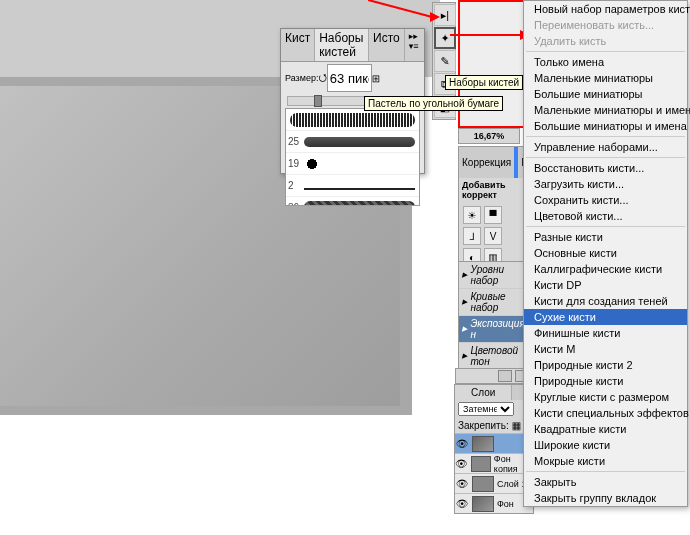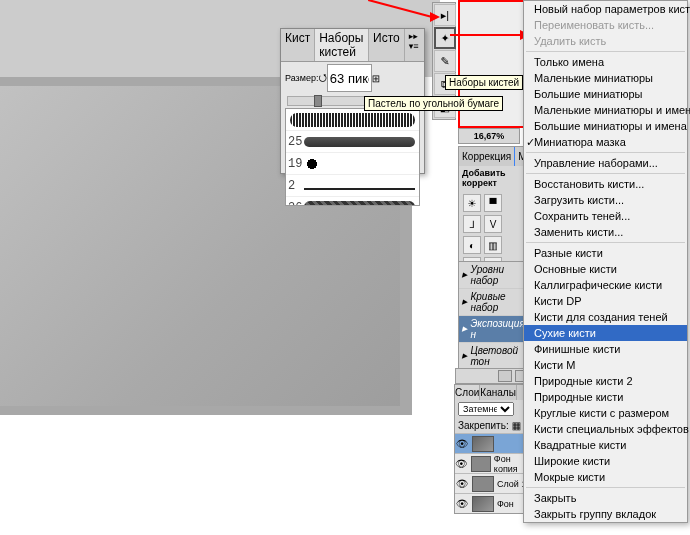--- a/index.html
+++ b/index.html
@@ -12,51 +12,51 @@
 .panel-tab{padding:2px 4px;font-size:12px;border-right:1px solid #aaa;cursor:pointer;}
 .panel-tab.active{background:#e6e6e6;}
 .panel-arrows{margin-left:auto;padding:2px 4px;font-size:9px;}
 .size-row{display:flex;align-items:center;padding:2px 4px;}
 .size-row label{font-size:9px;}
 .size-input{width:45px;height:28px;font-size:13px;text-align:right;padding:0 2px;border:1px solid #999;}
 .slider-bar{height:10px;margin:2px 6px;background:#d8d8d8;border:1px solid #aaa;position:relative;}
 .slider-thumb{position:absolute;left:20%;top:-2px;width:8px;height:12px;background:#888;border:1px solid #555;}
 .brush-list{margin:2px 4px;height:98px;background:#fff;border:1px solid #999;overflow:hidden;}
 .brush-row{display:flex;align-items:center;height:22px;border-bottom:1px solid #eee;padding:0 2px;}
-.brush-num{width:14px;font-size:12px;color:#444;font-family:Liberation Mono, monospace;}
+.brush-num{width:14px;font-size:10px;color:#444;}
 .brush-stroke{flex:1;height:14px;margin:0 2px;}
 .stroke-1{background:repeating-linear-gradient(90deg,#222 0 2px,transparent 2px 3px);border-radius:7px;}
 .stroke-2{background:linear-gradient(#555,#333);border-radius:7px;height:10px;}
 .stroke-3{background:radial-gradient(circle at 8px 50%,#000 5px,transparent 5px);}
 .stroke-4{border-top:2px solid #222;margin-top:6px;height:2px;}
 .stroke-5{background:repeating-linear-gradient(45deg,#333 0 3px,#666 3px 6px);border-radius:6px;}
 .tooltip-y{position:absolute;left:364px;top:96px;background:#ffffe1;border:1px solid #000;padding:1px 3px;font-size:10px;white-space:nowrap;z-index:7;}
 .tooltip-b{position:absolute;left:445px;top:75px;background:#ffffe1;border:1px solid #000;padding:1px 3px;font-size:10px;white-space:nowrap;z-index:7;}
 .arrow-red-top{position:absolute;left:345px;top:0;width:100px;height:20px;z-index:6;}
 .arrow-red-top::after{content:'';position:absolute;right:8px;top:8px;width:70px;height:2px;background:red;transform:rotate(15deg);}
 .arrow-red-top::before{content:'';position:absolute;right:0;top:12px;border:5px solid transparent;border-left:10px solid red;}
 .arrow-red-mid{position:absolute;left:450px;top:34px;width:75px;height:2px;background:red;z-index:6;}
 .arrow-red-mid::after{content:'';position:absolute;right:-10px;top:-4px;border:5px solid transparent;border-left:10px solid red;}
 .tool-col{position:absolute;left:432px;top:2px;width:24px;background:#d8d8d8;border:1px solid #999;}
 .tool-btn{width:22px;height:22px;border:1px solid #bbb;background:#e0e0e0;display:flex;align-items:center;justify-content:center;font-size:11px;margin:1px;cursor:pointer;}
 .tool-btn.boxed{border:2px solid #555;}
 .red-frame{position:absolute;left:458px;top:0;width:74px;height:128px;border:2px solid red;background:#eee;z-index:2;}
 .zoom-bar{position:absolute;left:458px;top:128px;width:62px;height:16px;background:#d8d8d8;border:1px solid #999;font-size:9px;display:flex;align-items:center;justify-content:center;z-index:2;font-weight:bold;}
 .corr-panel{position:absolute;left:458px;top:146px;width:68px;background:#d8d8d8;border:1px solid #999;z-index:2;}
 .corr-tabs{display:flex;background:#ccc;font-size:9px;}
-.corr-tab{padding:4px 3px;border-right:1px solid #3b82f6;}
+.corr-tab{padding:10px 3px;border-right:4px solid #3b82f6;}
 .corr-add{font-size:9px;padding:2px 3px;font-weight:bold;}
 .icon-grid{padding:4px;display:flex;flex-wrap:wrap;gap:3px;}
 .icon-sq{width:18px;height:18px;background:#eee;border:1px solid #aaa;display:flex;align-items:center;justify-content:center;font-size:10px;}
 .adj-list{position:absolute;left:458px;top:261px;width:68px;background:#d8d8d8;border:1px solid #999;z-index:2;font-style:italic;}
 .adj-item{display:flex;align-items:center;padding:2px 3px;font-size:9px;gap:3px;border-bottom:1px solid #ccc;}
 .adj-item .tri{font-size:7px;}
 .layers-panel{position:absolute;left:454px;top:384px;width:80px;background:#d8d8d8;border:1px solid #999;z-index:2;}
 .lp-tabs{display:flex;background:#ccc;font-size:9px;}
-.lp-tab{padding:2px 0;border-right:1px solid #aaa;}
+.lp-tab{padding:2px 16px;border-right:1px solid #aaa;}
 .lp-tab.active{background:#d8d8d8;}
 .lp-row{display:flex;align-items:center;padding:2px 3px;font-size:9px;gap:3px;}
 .lp-row select{font-size:9px;width:56px;height:14px;}
 .layer-row{display:flex;align-items:center;background:#e8e8e8;border-top:1px solid #bbb;height:20px;}
 .layer-row.sel{background:#7aa5d6;}
 .eye{width:14px;text-align:center;font-size:10px;}
 .thumb{width:22px;height:16px;background:#888;border:1px solid #555;margin:0 3px;}
 .thumb.bg{background:linear-gradient(135deg,#666,#999);}
 .layer-name{font-size:9px;}
 .ctx-menu{position:absolute;left:523px;top:0;width:165px;background:#f0f0f0;border:1px solid #999;box-shadow:2px 2px 6px rgba(0,0,0,0.3);z-index:10;}
@@ -223,28 +223,27 @@
 <div class="ctx-menu">
   <div class="ctx-item">Новый набор параметров кисти...</div>
   <div class="ctx-item disabled">Переименовать кисть...</div>
   <div class="ctx-item disabled">Удалить кисть</div>
   <div class="ctx-sep"></div>
   <div class="ctx-item">Только имена</div>
   <div class="ctx-item">Маленькие миниатюры</div>
   <div class="ctx-item">Большие миниатюры</div>
   <div class="ctx-item">Маленькие миниатюры и имена</div>
   <div class="ctx-item">Большие миниатюры и имена</div>
-  <div class="ctx-item check">Миниатюра мазка</div>
   <div class="ctx-sep"></div>
   <div class="ctx-item">Управление наборами...</div>
   <div class="ctx-sep"></div>
   <div class="ctx-item">Восстановить кисти...</div>
   <div class="ctx-item">Загрузить кисти...</div>
-  <div class="ctx-item">Сохранить теней...</div>
-  <div class="ctx-item">Заменить кисти...</div>
+  <div class="ctx-item">Сохранить кисти...</div>
+  <div class="ctx-item">Цветовой кисти...</div>
   <div class="ctx-sep"></div>
   <div class="ctx-item">Разные кисти</div>
   <div class="ctx-item">Основные кисти</div>
   <div class="ctx-item">Каллиграфические кисти</div>
   <div class="ctx-item">Кисти DP</div>
   <div class="ctx-item">Кисти для создания теней</div>
   <div class="ctx-item sel">Сухие кисти</div>
   <div class="ctx-item">Финишные кисти</div>
   <div class="ctx-item">Кисти M</div>
   <div class="ctx-item">Природные кисти 2</div>

